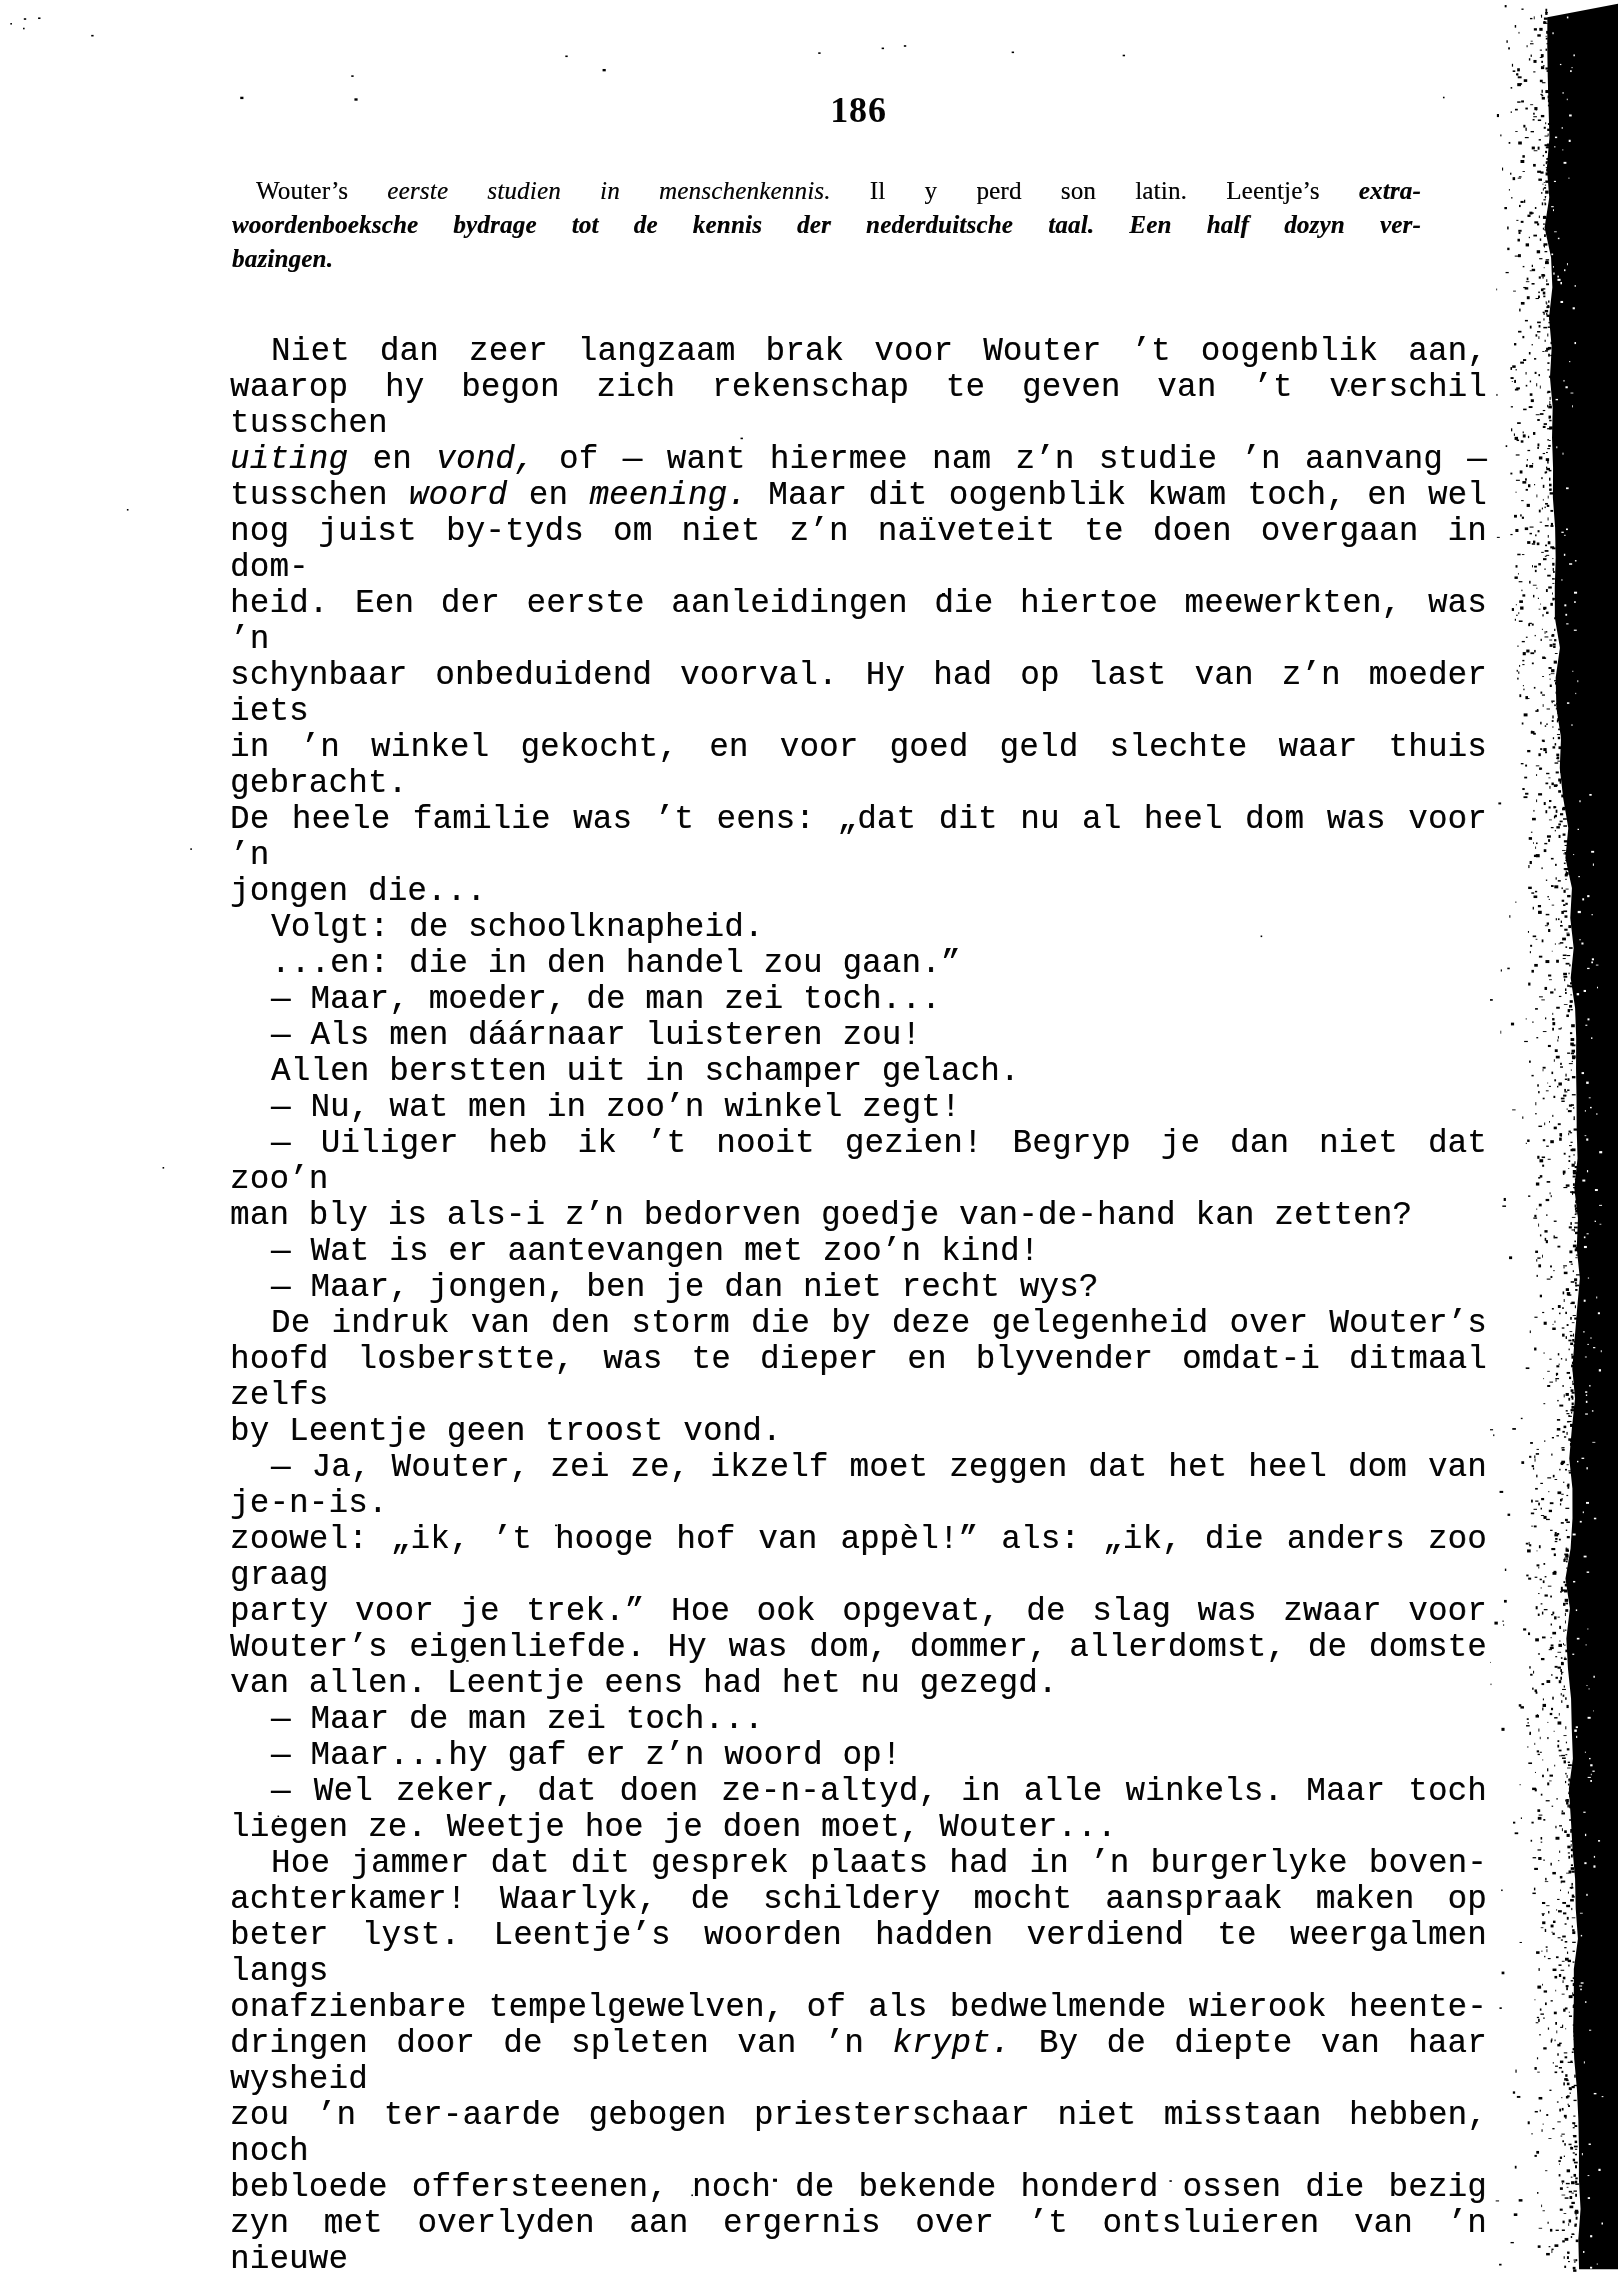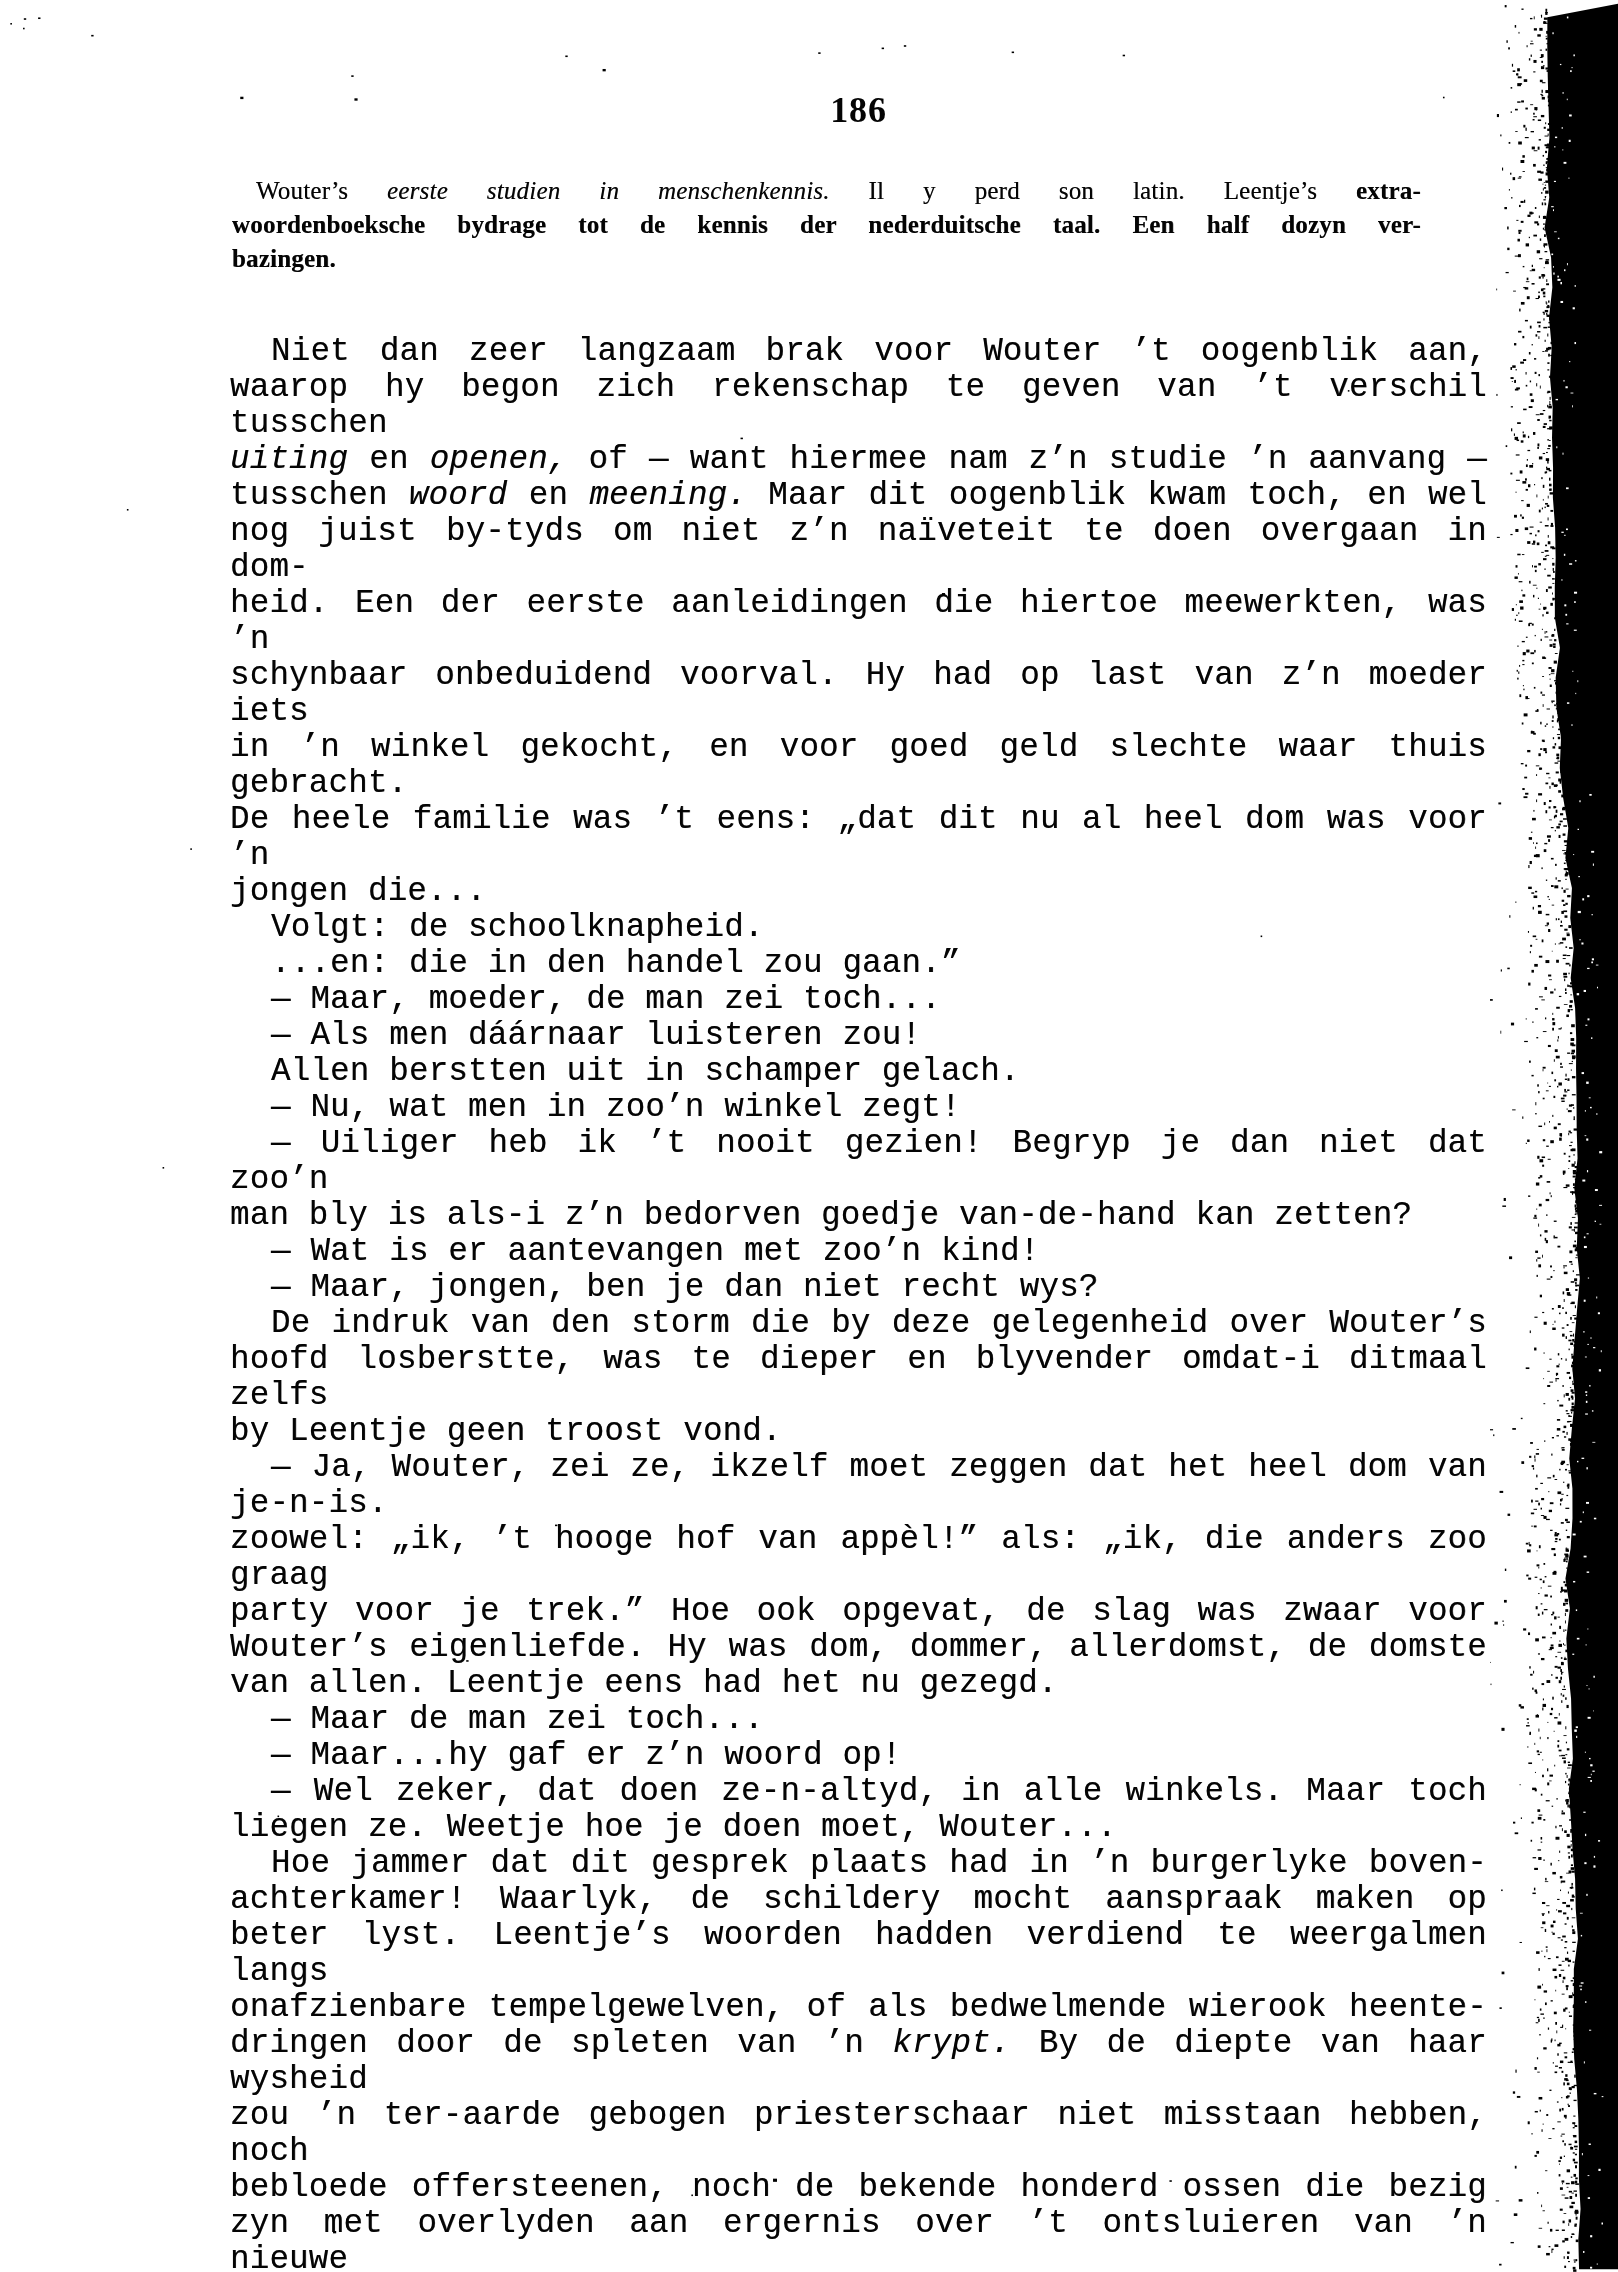--- a/index.html
+++ b/index.html
@@ -12,38 +12,38 @@
            font-size:25px;line-height:34px;letter-spacing:0.2px;}
   .bodytext{position:absolute;left:230px;top:334px;width:1257px;
             font-size:32.5px;line-height:36px;letter-spacing:0.2px;font-family:Liberation Mono, monospace;}
   .line{text-align:justify;text-align-last:justify;white-space:normal;
         text-shadow:0.3px 0.3px 0 rgba(0,0,0,.55);}
   .line.last{text-align-last:left;}
   .bodytext .line.ind{text-indent:41px;}
   .heading .line.ind{text-indent:24px;}
   span.r{font-style:normal;}
   span.i{font-style:italic;}
-  span.bi{font-weight:bold;}
+  span.bi{font-style:italic;font-weight:bold;}
   #edge{position:absolute;left:1490px;top:0;}
   #noise{position:absolute;left:0;top:0;}
 </style>
 </head>
 <body>
 
 <div class="page">
   <div class="pageno">186</div>
   <div class="heading" id="heading">
       <div class="line ind"><span class="r">Wouter’s </span><span class="i">eerste studien in menschenkennis.</span><span class="r"> Il y perd son latin. Leentje’s </span><span class="bi">extra-</span></div>
       <div class="line"><span class="bi">woordenboeksche bydrage tot de kennis der nederduitsche taal. Een half dozyn ver-</span></div>
       <div class="line last"><span class="bi">bazingen.</span></div>
     </div>
   <div class="bodytext" id="bodytext">
       <div class="line ind"><span class="r">Niet dan zeer langzaam brak voor Wouter ’t oogenblik aan,</span></div>
       <div class="line"><span class="r">waarop hy begon zich rekenschap te geven van ’t verschil tusschen</span></div>
-      <div class="line"><span class="i">uiting</span><span class="r"> en </span><span class="i">openen,</span><span class="r"> of — want hiermee nam z’n studie ’n aanvang —</span></div>
+      <div class="line"><span class="i">uiting</span><span class="r"> en </span><span class="i">vond,</span><span class="r"> of — want hiermee nam z’n studie ’n aanvang —</span></div>
       <div class="line"><span class="r">tusschen </span><span class="i">woord</span><span class="r"> en </span><span class="i">meening.</span><span class="r"> Maar dit oogenblik kwam toch, en wel</span></div>
       <div class="line"><span class="r">nog juist by-tyds om niet z’n naïveteit te doen overgaan in dom-</span></div>
       <div class="line"><span class="r">heid. Een der eerste aanleidingen die hiertoe meewerkten, was ’n</span></div>
       <div class="line"><span class="r">schynbaar onbeduidend voorval. Hy had op last van z’n moeder iets</span></div>
       <div class="line"><span class="r">in ’n winkel gekocht, en voor goed geld slechte waar thuis gebracht.</span></div>
       <div class="line"><span class="r">De heele familie was ’t eens: „dat dit nu al heel dom was voor ’n</span></div>
       <div class="line last"><span class="r">jongen die...</span></div>
       <div class="line last ind"><span class="r">Volgt: de schoolknapheid.</span></div>
       <div class="line last ind"><span class="r">...en: die in den handel zou gaan.”</span></div>
       <div class="line last ind"><span class="r">— Maar, moeder, de man zei toch...</span></div>

